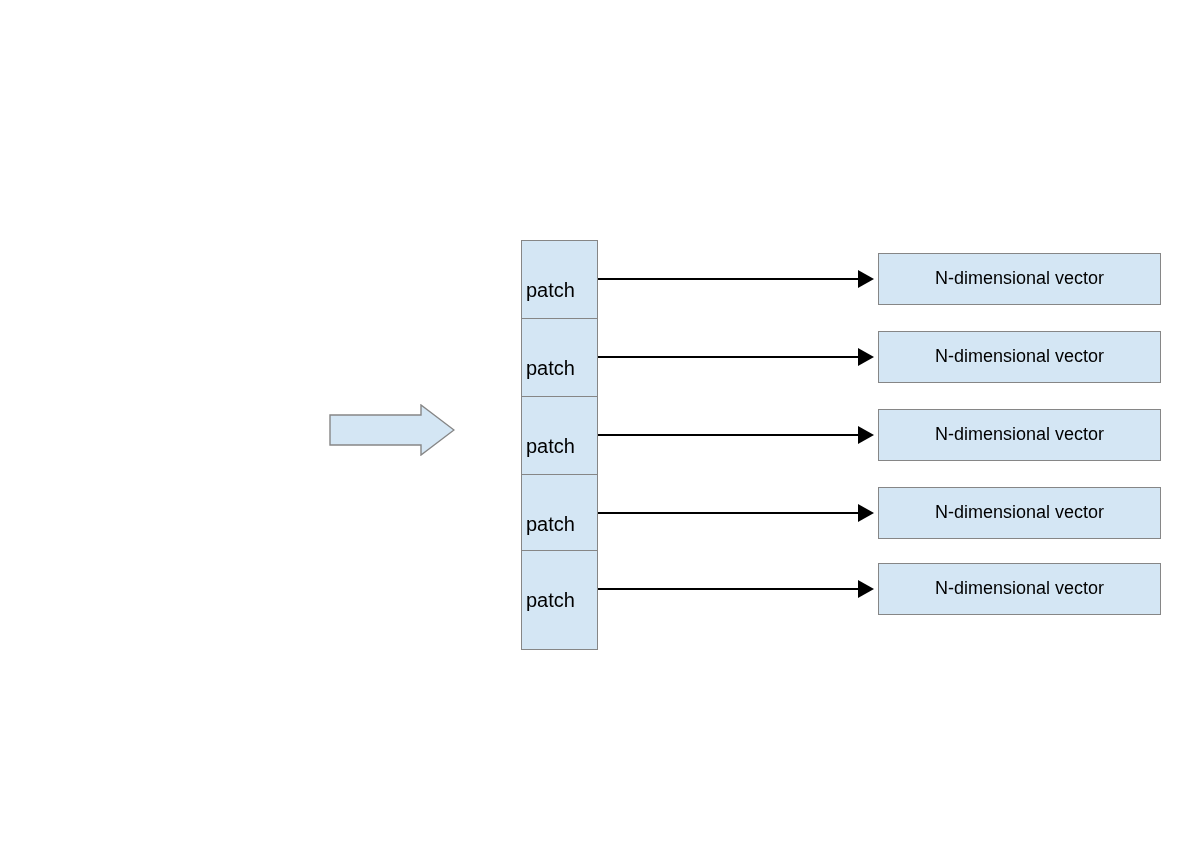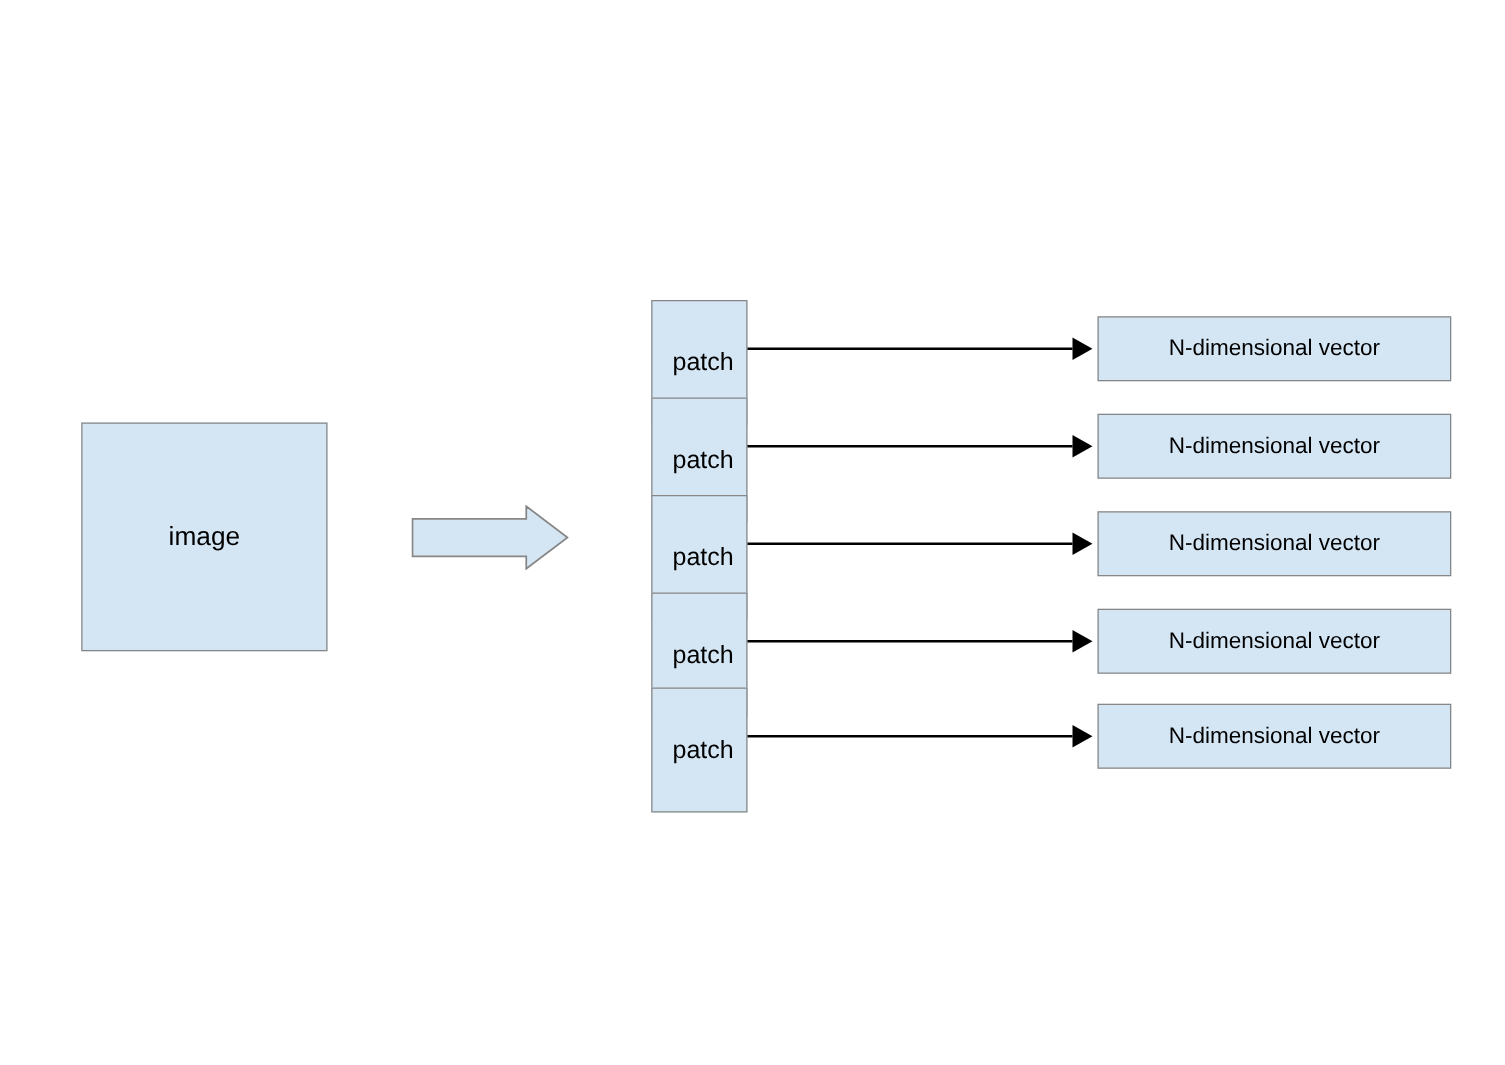--- a/index.html
+++ b/index.html
@@ -34,21 +34,21 @@
     width: 197px;
     height: 183px;
     justify-content: center;
     font-size: 21px;
   }
   .patch-node {
     left: 521px;
     width: 77px;
     height: 100px;
     justify-content: flex-start;
-    padding-left: 16px;
+    padding-left: 4px;
     font-size: 20px;
   }
   .vector-node {
     left: 878px;
     width: 283px;
     height: 52px;
     justify-content: center;
     font-size: 18px;
   }
   .connector {
@@ -71,23 +71,20 @@
     width: 126px;
     height: 52px;
   }
   svg { display: block; }
 </style>
 </head>
 <body>
 
 <div id="canvas">
 
-  <div class="node" id="image-node">
-    <span>image</span>
-  </div>
 
   <div id="block-arrow">
     <svg width="126" height="52" viewBox="0 0 126 52" xmlns="http://www.w3.org/2000/svg">
       <polygon points="1,11 92,11 92,1 125,26 92,51 92,41 1,41" fill="#d4e6f4" stroke="#868686" stroke-width="1.4" stroke-linejoin="miter"></polygon>
     </svg>
   </div>
 
   <div class="node patch-node" style="top:240px">
     <span>patch</span>
   </div>

